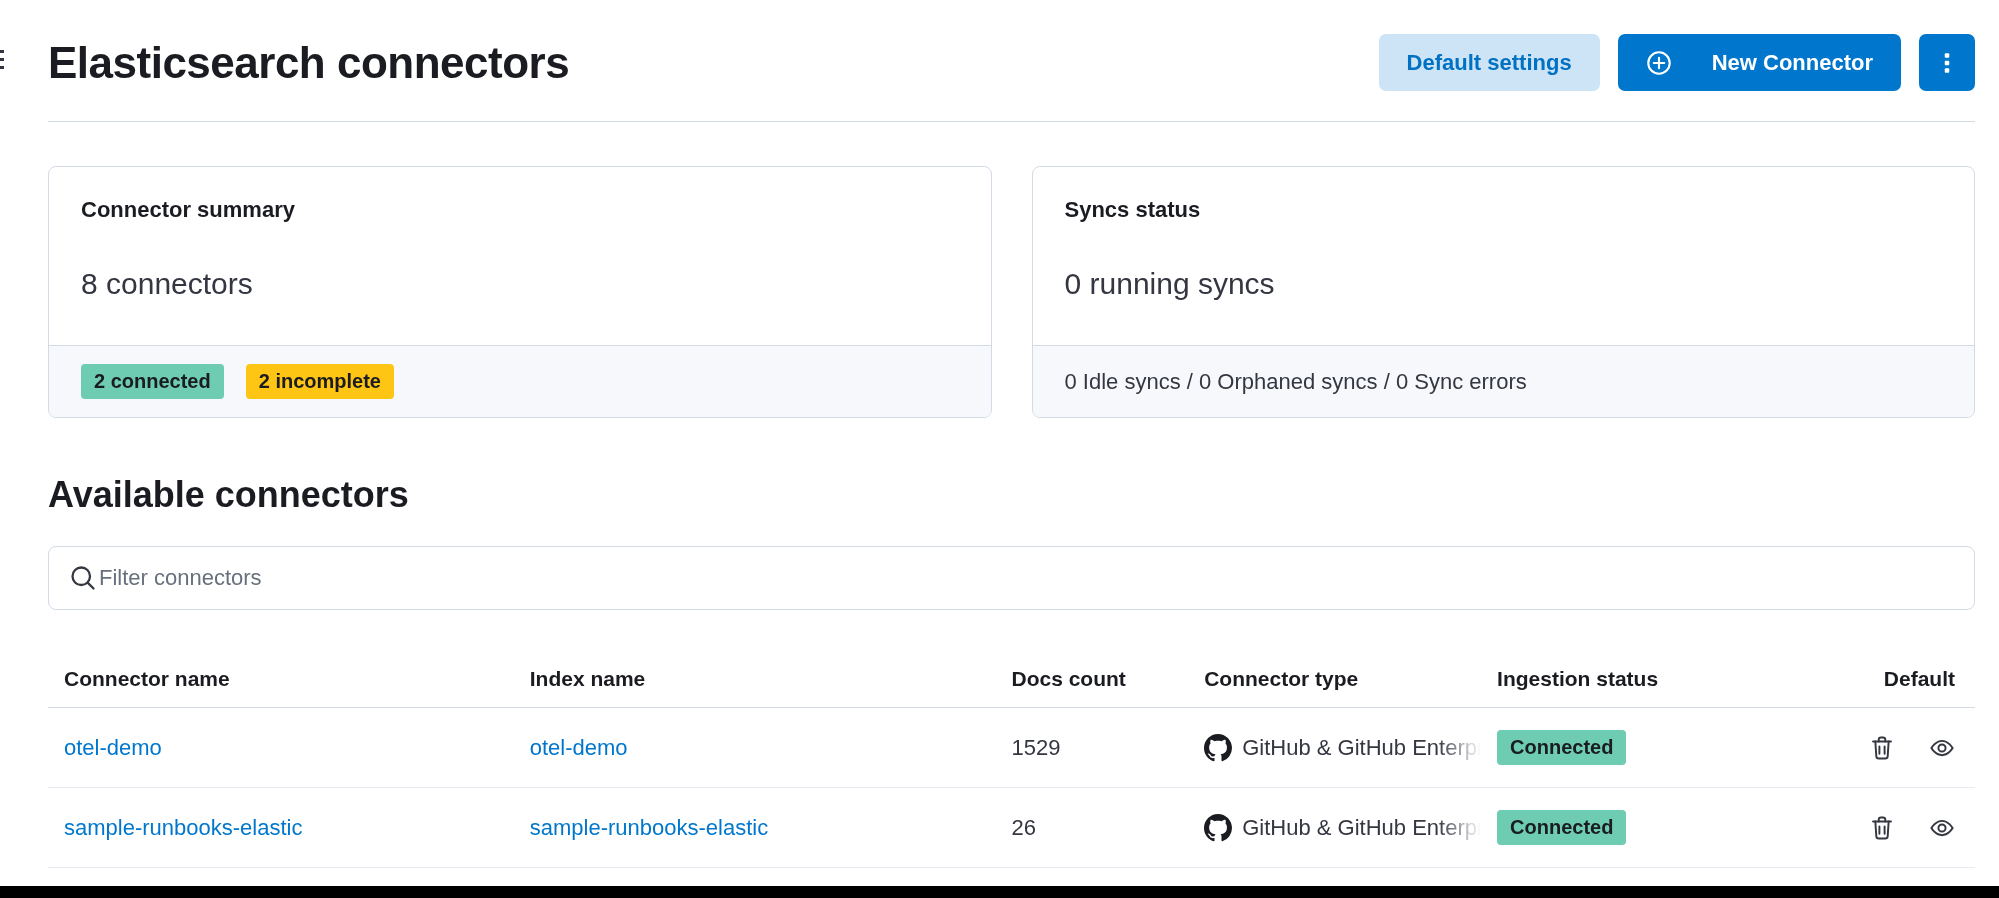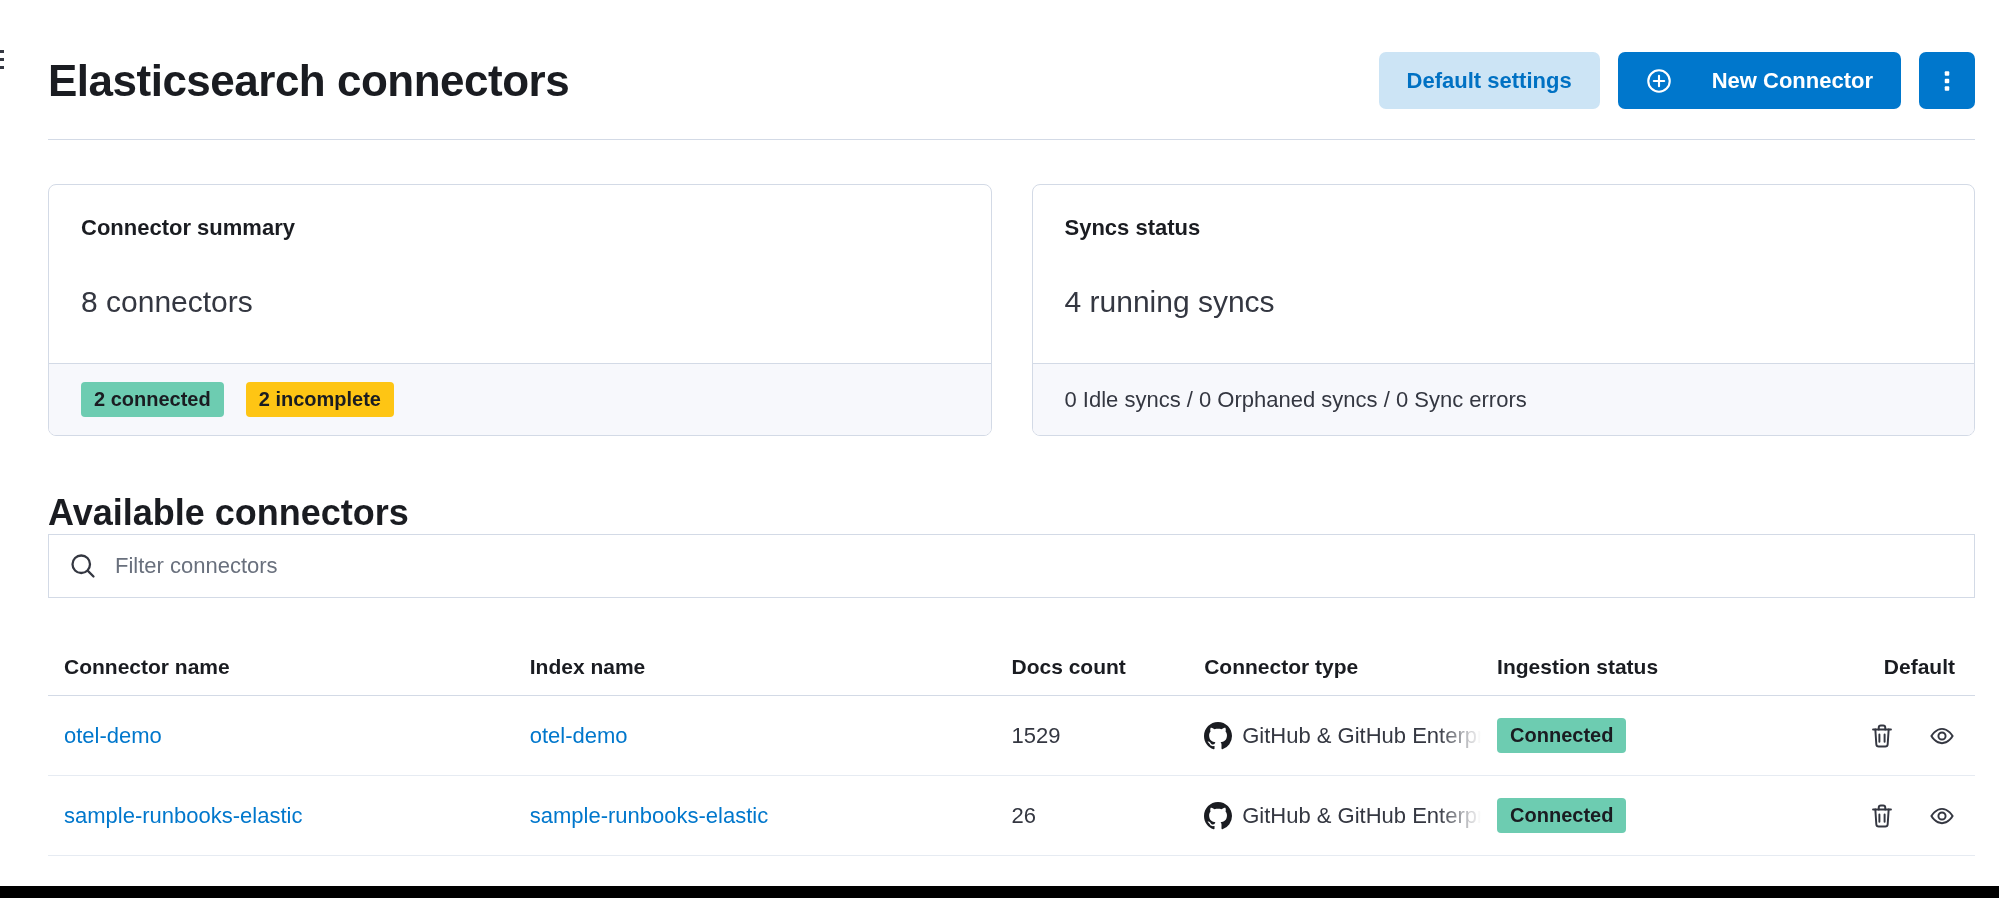--- a/index.html
+++ b/index.html
@@ -15,21 +15,21 @@
     --body-text:#343741;
     --subdued:#69707d;
   }
   *{box-sizing:border-box;}
   html,body{margin:0;padding:0;}
   body{
     width:1999px;height:898px;overflow:hidden;position:relative;
     background:#fff;color:var(--text);
     font-family:"Liberation Sans","DejaVu Sans",sans-serif;
   }
-  .page{padding:52px 24px 0 48px;}
+  .page{padding:34px 24px 0 48px;}
 
   
   .nav-fragment{position:absolute;left:0;top:48px;width:6px;height:26px;overflow:hidden;}
   .nav-fragment::before{content:"";position:absolute;left:-11px;top:2px;width:15px;height:3px;
     background:var(--body-text);box-shadow:0 8px 0 var(--body-text),0 16px 0 var(--body-text);}
 
   .page-header{display:flex;justify-content:space-between;align-items:center;}
   .page-title{margin:0;font-size:44px;font-weight:700;letter-spacing:-0.5px;}
   .header-actions{display:flex;gap:18px;align-items:center;}
   .btn{height:57px;border:none;border-radius:7px;font-size:22px;font-weight:600;
@@ -49,22 +49,22 @@
     padding:18px 32px;min-height:72px;display:flex;align-items:center;gap:22px;
     font-size:22px;color:var(--body-text);}
 
   .badge{display:inline-block;padding:6px 13px;border-radius:4px;font-size:20px;font-weight:600;
     color:var(--text);white-space:nowrap;}
   .badge-success{background:var(--success-badge);}
   .badge-warning{background:var(--warning-badge);}
 
   .section-title{margin:56px 0 0;font-size:36px;font-weight:700;}
 
-  .search-bar{height:64px;border:1px solid var(--border);border-radius:0;
-    display:flex;align-items:center;padding:0 20px;gap:16px;background:#fff;}
+  .search-bar{margin-top:30px;height:64px;border:1px solid var(--border);border-radius:8px;
+    display:flex;align-items:center;padding:0 20px;background:#fff;}
   .search-bar input{border:none;outline:none;flex:1;font-size:22px;font-family:inherit;color:var(--body-text);background:transparent;}
   .search-bar input::placeholder{color:var(--subdued);}
 
   table{width:100%;border-collapse:collapse;margin-top:57px;table-layout:fixed;}
   th{text-align:left;font-size:21px;font-weight:700;color:var(--text);
     padding:0 16px 16px 0;border-bottom:1px solid var(--border);}
   th:first-child,td:first-child{padding-left:16px;}
   th.actions-col{text-align:right;padding-right:20px;}
   td{padding:22px 16px 22px 0;border-bottom:1px solid var(--row-border);
     font-size:22px;color:var(--body-text);vertical-align:middle;}
@@ -116,21 +116,21 @@
     <section class="card">
       <h2 class="card-title">Connector summary</h2>
       <div class="card-value">8 connectors</div>
       <div class="card-footer">
         <span class="badge badge-success">2 connected</span>
         <span class="badge badge-warning">2 incomplete</span>
       </div>
     </section>
     <section class="card">
       <h2 class="card-title">Syncs status</h2>
-      <div class="card-value">4 running syncs</div>
+      <div class="card-value">0 running syncs</div>
       <div class="card-footer">
         <span>0 Idle syncs / 0 Orphaned syncs / 0 Sync errors</span>
       </div>
     </section>
   </div>
 
   <h2 class="section-title">Available connectors</h2>
 
   <div class="search-bar">
     <span class="icon">

